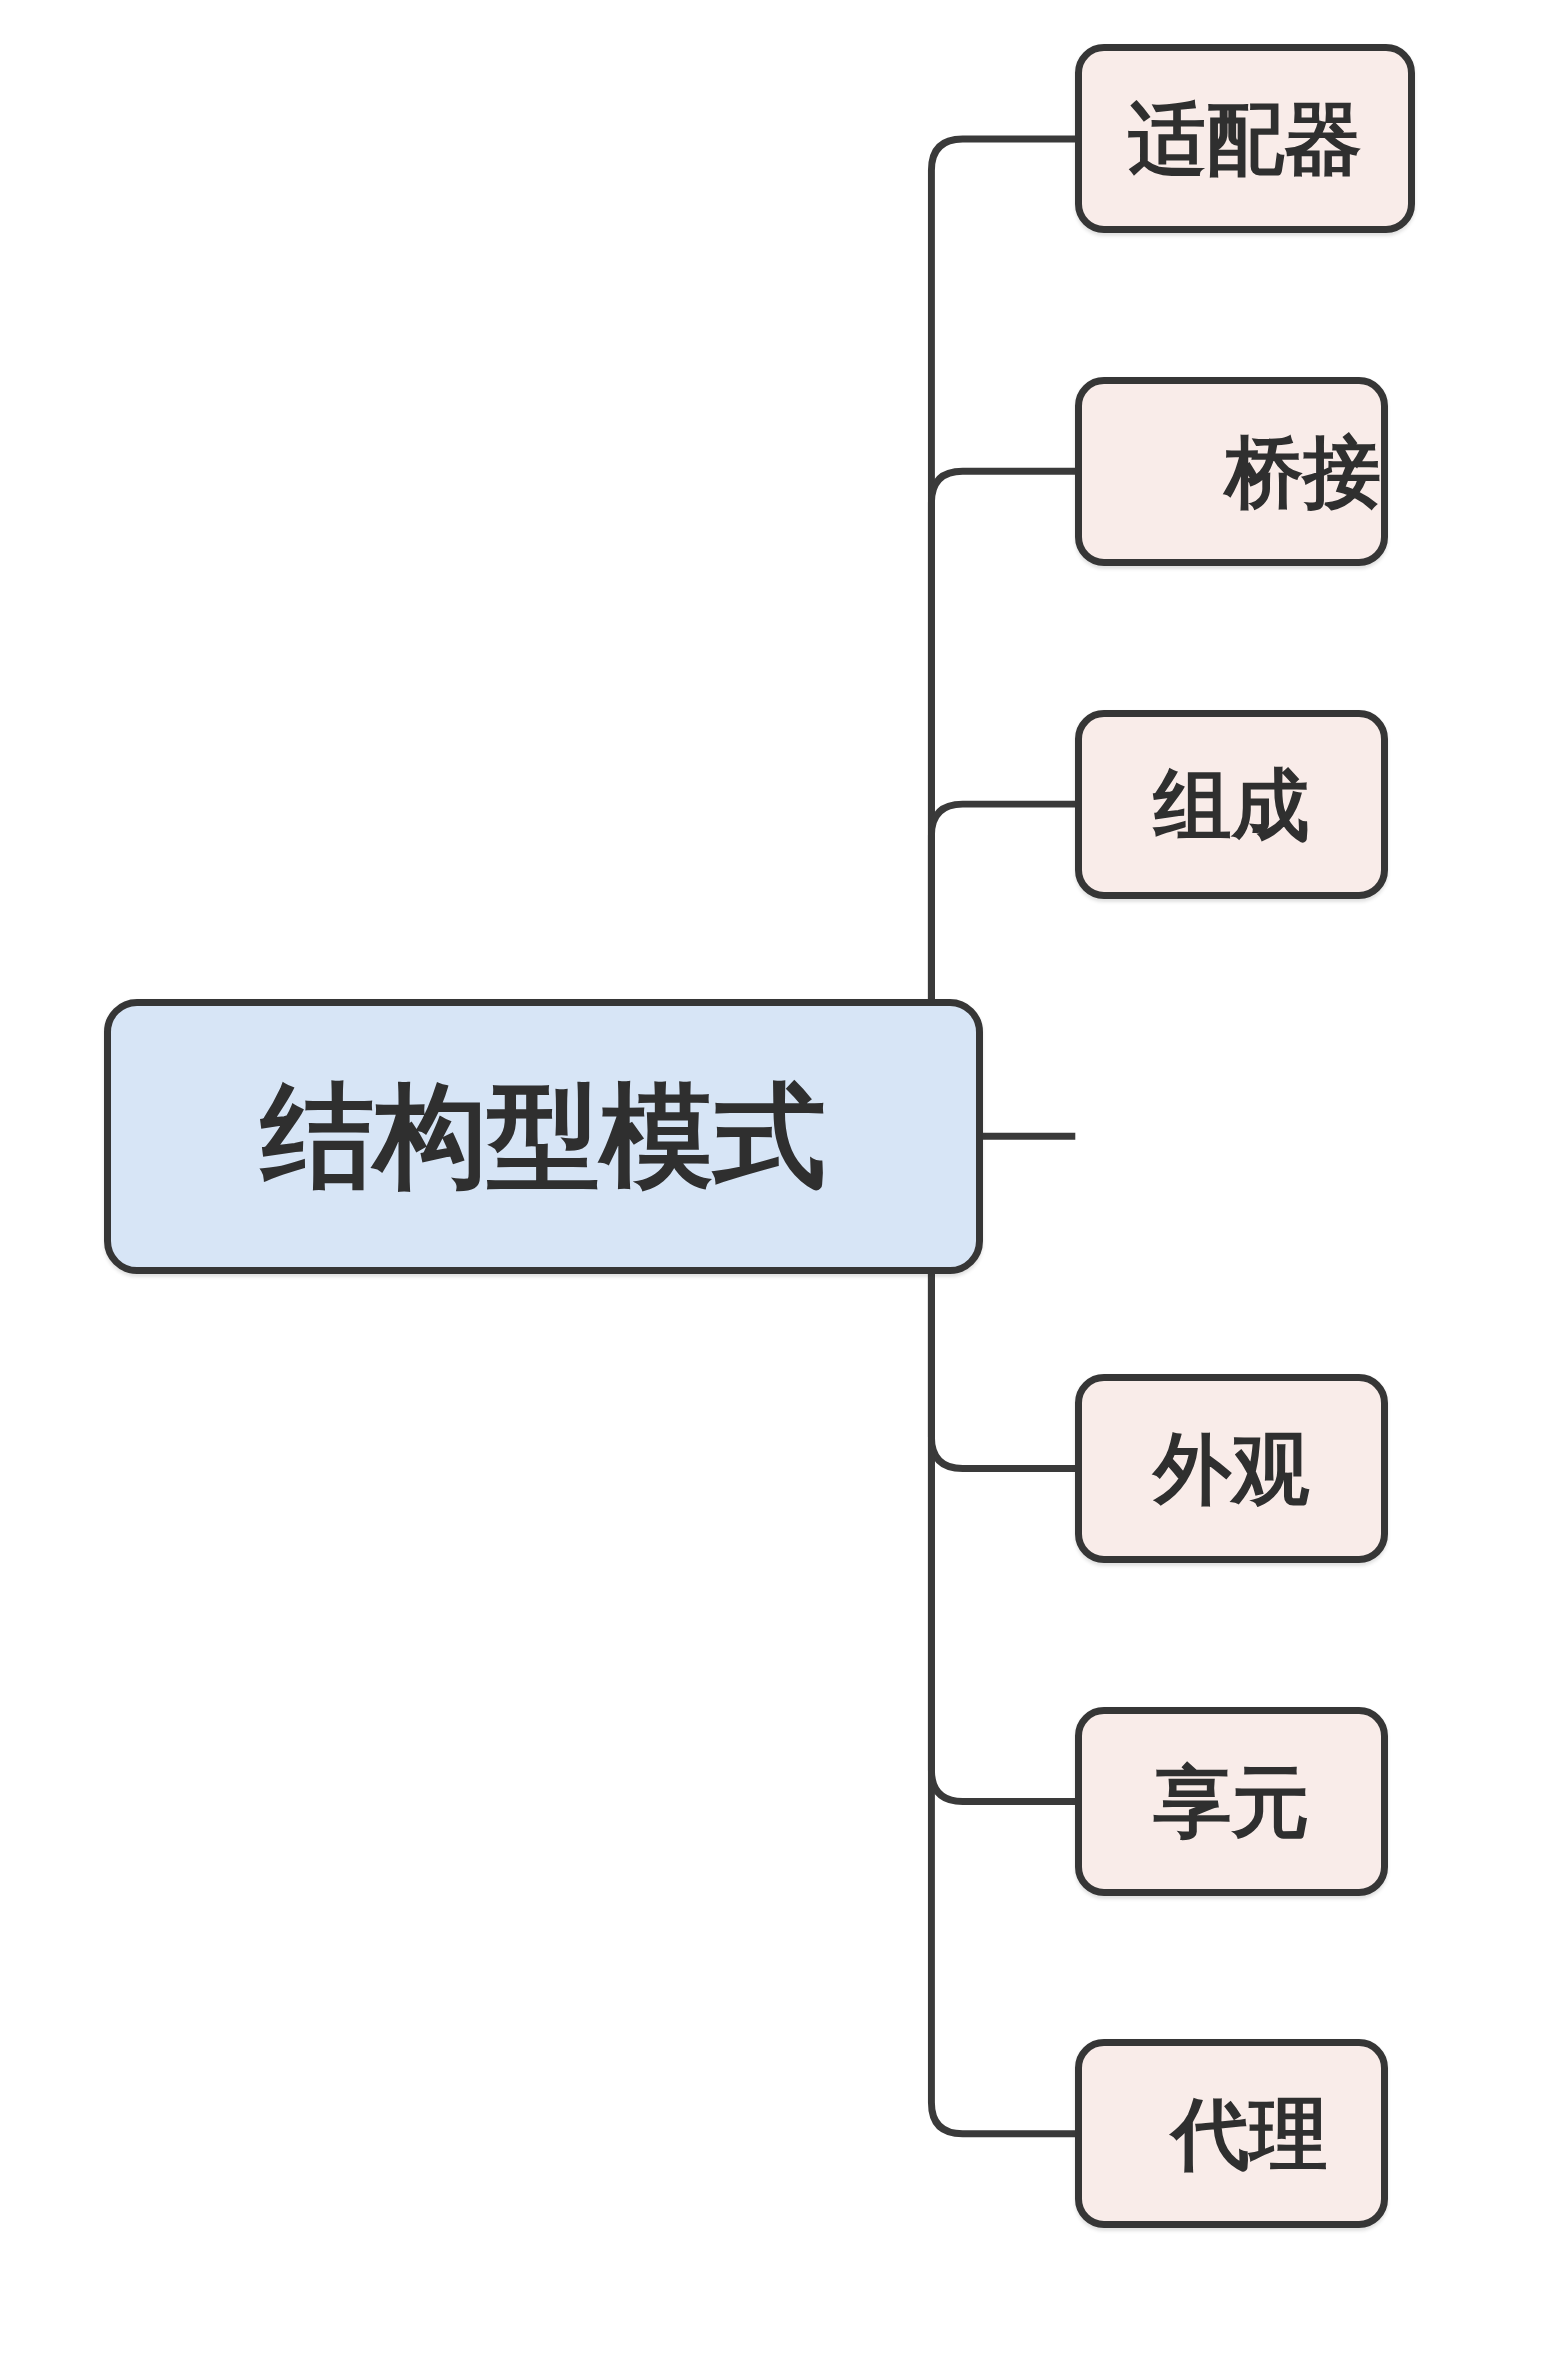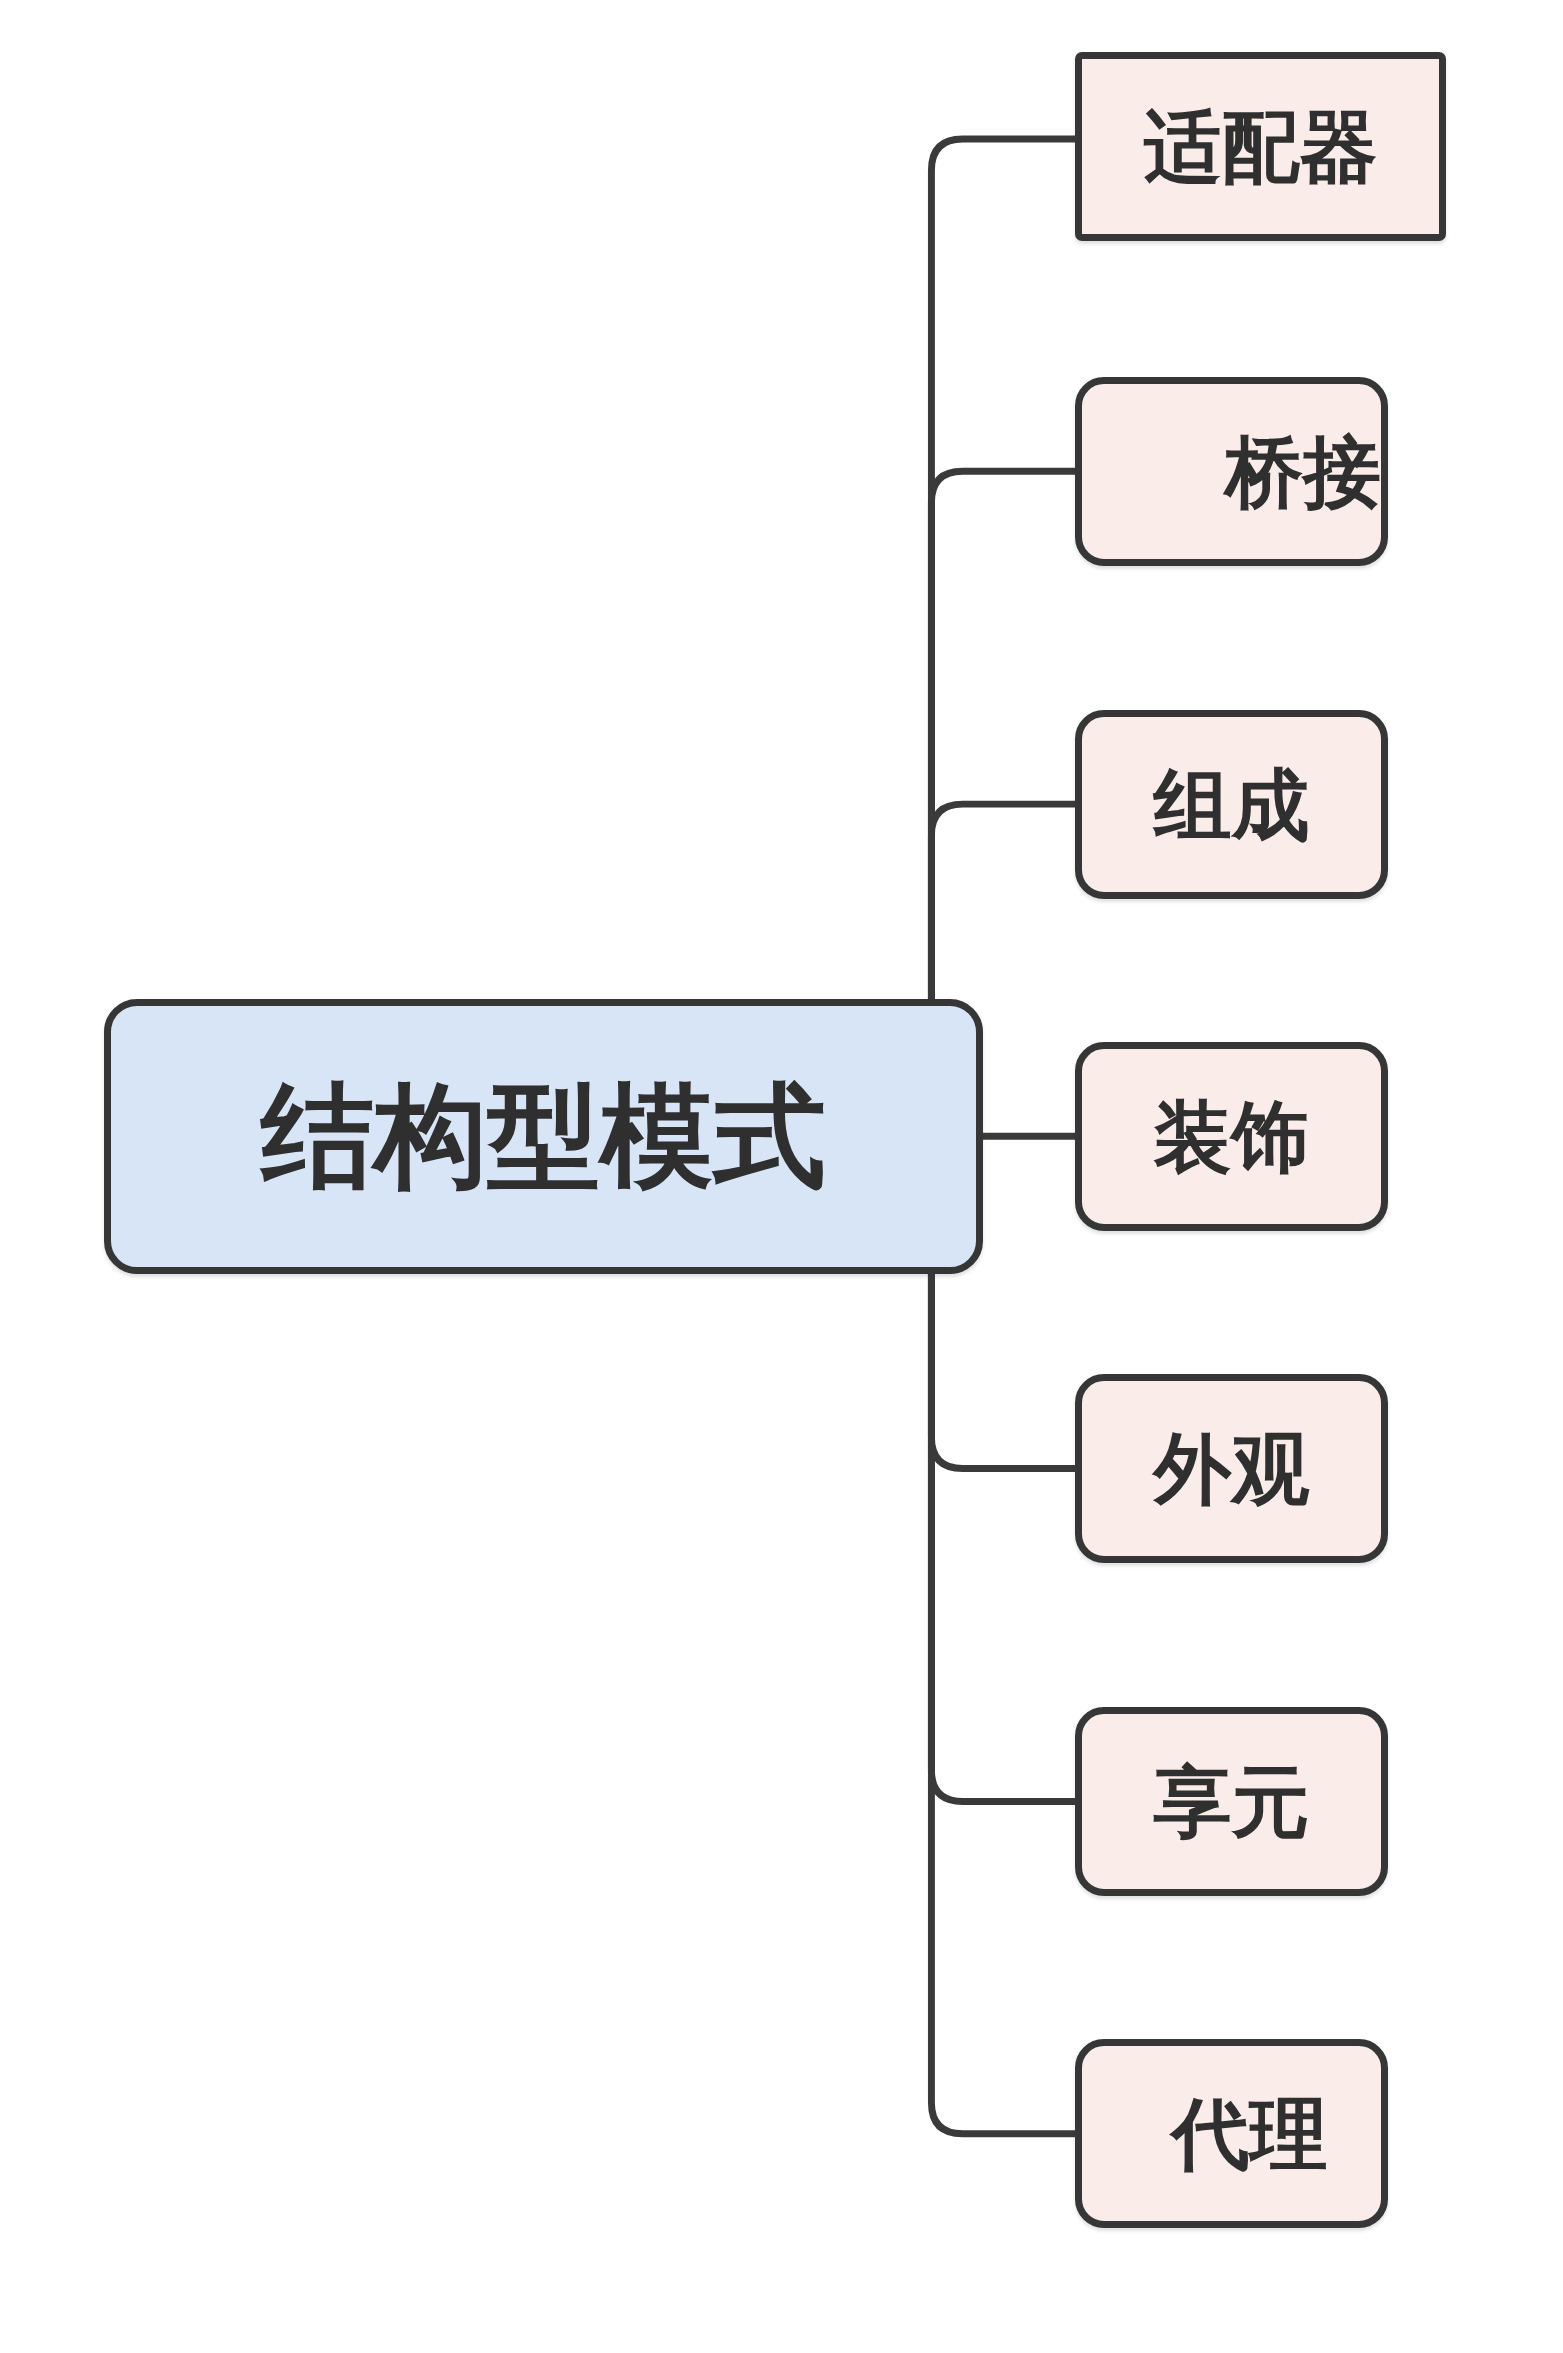--- a/index.html
+++ b/index.html
@@ -60,21 +60,21 @@
   }
   .node.child {
     left: 1075px;
     height: 189px;
     width: 313px;
     background: var(--child-fill);
     border: 7px solid var(--child-border);
     border-radius: 29px;
     font-size: 78px;
   }
-  .node.c1 { top: 52px;  width: 371px; border-radius: 7px; }
+  .node.c1 { top: 44px;  width: 340px; }
   .node.c2 { top: 377px; justify-content: flex-end; }
   .node.c3 { top: 710px; }
   .node.c4 { top: 1042px; }
   .node.c5 { top: 1374px; }
   .node.c6 { top: 1707px; }
   .node.c7 { top: 2039px; padding-left: 36px; }
 </style>
 </head>
 <body>
 
@@ -99,23 +99,20 @@
   </div>
 
   <div class="node child c2">
     <span class="label">桥接</span>
   </div>
 
   <div class="node child c3">
     <span class="label">组成</span>
   </div>
 
-  <div class="node child c4">
-    <span class="label">装饰</span>
-  </div>
 
   <div class="node child c5">
     <span class="label">外观</span>
   </div>
 
   <div class="node child c6">
     <span class="label">享元</span>
   </div>
 
   <div class="node child c7">

